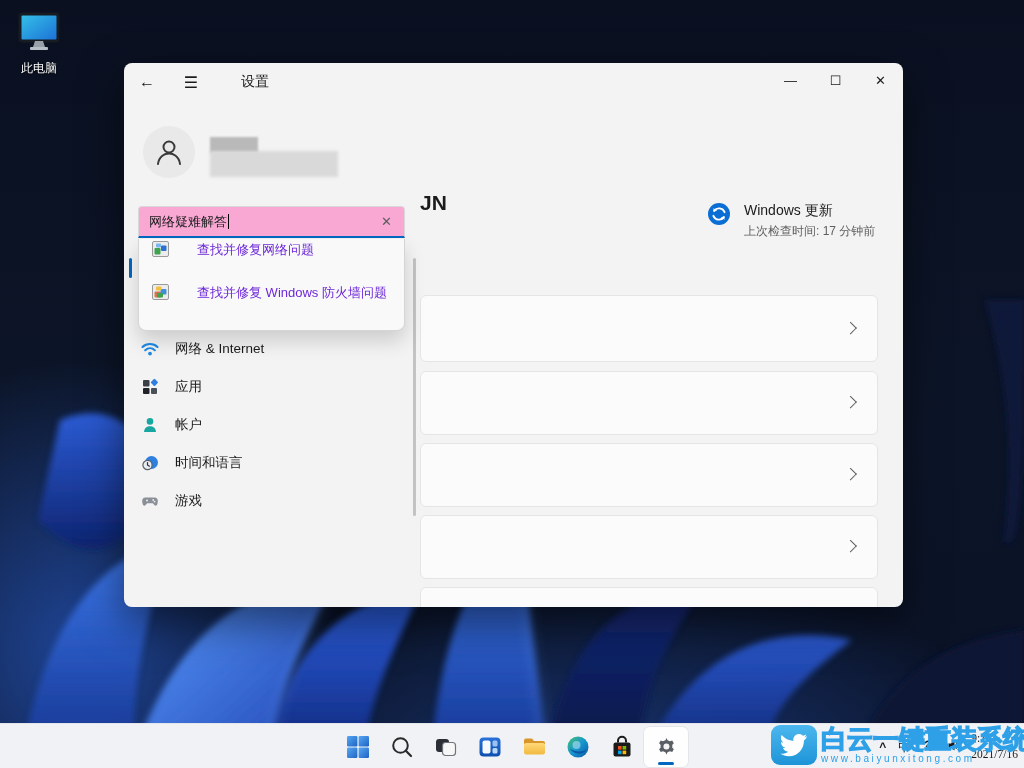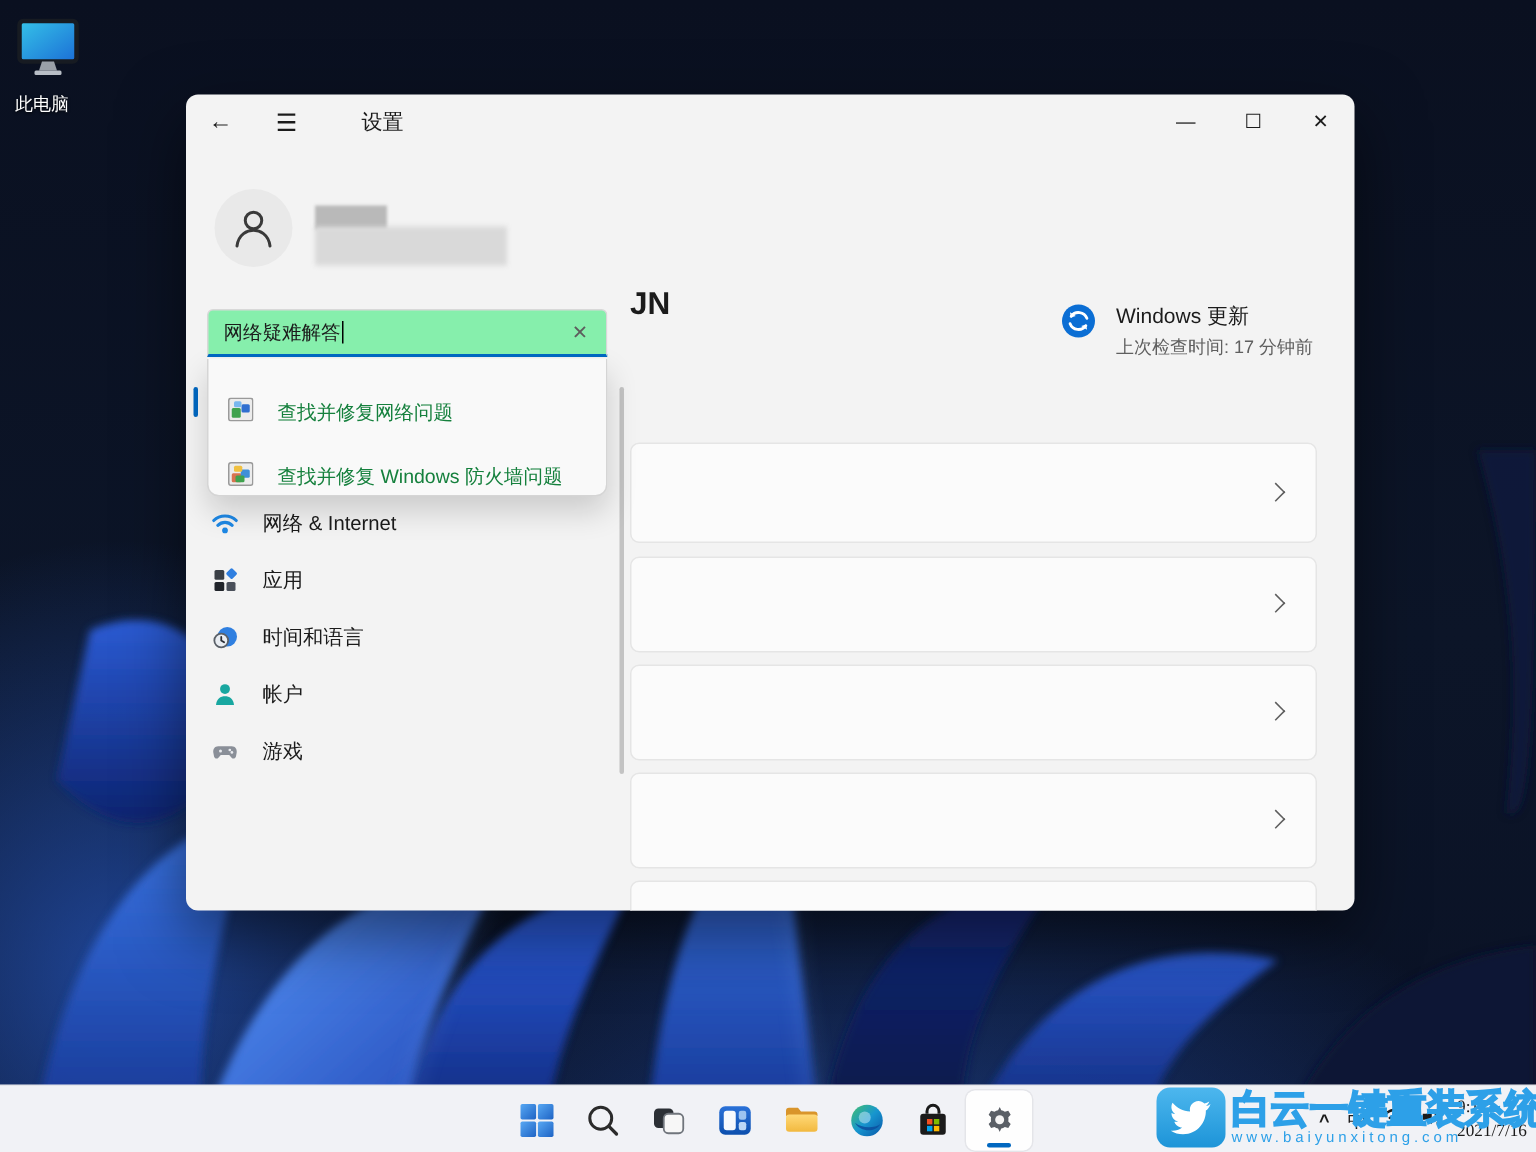--- a/index.html
+++ b/index.html
@@ -1,21 +1,21 @@
 <!DOCTYPE html>
 <html><head>
 <meta charset="utf-8">
 <style>
   * { margin:0; padding:0; box-sizing:border-box; }
   html,body { width:1024px; height:768px; overflow:hidden; }
   body { font-family:"Liberation Sans", sans-serif; position:relative; background:#0b1222; }
 
   
   .wallpaper { position:absolute; inset:0; }
-  .desktop-icon { position:absolute; left:10px; top:12px; width:58px; z-index:2; }
+  .desktop-icon { position:absolute; left:10px; top:12px; width:58px; text-align:center; z-index:2; }
   .desktop-icon .label { color:#fff; font-size:12px; margin-top:4px; text-shadow:0 1px 2px rgba(0,0,0,.9); }
 
   
   .win { position:absolute; left:124px; top:63px; width:779px; height:544px;
          background:#f3f3f3; border-radius:8px; overflow:hidden; z-index:5;
          box-shadow:0 16px 44px rgba(0,0,0,.5); }
   .titlebar { position:absolute; left:0; top:0; width:100%; height:36px; }
   .tb-left { position:absolute; left:10px; top:8px; display:flex; align-items:center; gap:18px; }
   .tb-btn { width:26px; height:22px; display:flex; align-items:center; justify-content:center;
             font-size:16px; color:#1b1b1b; border-radius:4px; cursor:default; }
@@ -24,31 +24,31 @@
   .cap-btn { width:45px; height:34px; display:flex; align-items:center; justify-content:center;
              font-size:13px; color:#1b1b1b; }
 
   
   .avatar { position:absolute; left:19px; top:63px; width:52px; height:52px; border-radius:50%;
             background:#e9e9e9; display:flex; align-items:center; justify-content:center; }
   .blur-name-1 { position:absolute; left:86px; top:74px; width:48px; height:16px; background:#b9b9b9; filter:blur(1.2px); }
   .blur-name-2 { position:absolute; left:86px; top:88px; width:128px; height:26px; background:#d9d9d9; filter:blur(1.6px); }
 
   
-  .searchbox { position:absolute; left:14px; top:143px; width:267px; height:32px; background:#86efac;
+  .searchbox { position:absolute; left:14px; top:143px; width:267px; height:32px; background:#f9a8d4;
                border:1px solid #d8d8d8; border-bottom:2px solid #0067c0; border-radius:4px 4px 0 0;
                display:flex; align-items:center; padding:0 8px 0 10px; z-index:30; }
   .searchbox .txt { font-size:13px; color:#1b1b1b; flex:1; white-space:nowrap; }
   .caret { display:inline-block; width:1px; height:15px; background:#000; vertical-align:-3px; margin-left:1px; }
   .clear-x { color:#5d5d5d; font-size:13px; padding:2px 4px; }
 
   .dropdown { position:absolute; left:14px; top:176px; width:267px; height:92px; background:#f9f9f9;
               border:1px solid #d5d5d5; border-top:none; border-radius:0 0 8px 8px; z-index:29;
               box-shadow:0 10px 20px rgba(0,0,0,.16); padding-top:2px; }
-  .dd-item { height:43px; display:flex; align-items:flex-end; gap:16px; padding-left:13px; font-size:13px; color:#15803d; }
+  .dd-item { height:43px; display:flex; align-items:flex-start; gap:28px; padding-left:13px; font-size:13px; color:#6d28d9; }
 
   
   .sel-pill { position:absolute; left:5px; top:195px; width:3px; height:20px; background:#0067c0; border-radius:2px; }
   .side-list { position:absolute; left:0; top:266px; width:290px; }
   .side-item { height:36px; margin:2px 8px 2px 5px; display:flex; align-items:center; gap:16px;
                padding-left:12px; border-radius:5px; font-size:13.5px; color:#1b1b1b; }
   .side-icon { width:18px; height:18px; display:flex; align-items:center; justify-content:center; }
   .side-scrollbar { position:absolute; left:289px; top:195px; width:3px; height:258px; background:#9a9a9a;
                     opacity:.55; border-radius:2px; }
 
@@ -242,36 +242,36 @@
           <rect x="10" y="10" width="6" height="6" rx="1" fill="#4a505a"></rect>
           <rect x="10.6" y="1.6" width="5.6" height="5.6" rx="1" fill="#2f7fe0" transform="rotate(45 13.4 4.4)"></rect>
         </svg>
       </span>
       <span>应用</span>
     </div>
 
     <div class="side-item">
       <span class="side-icon">
         <svg width="18" height="18" viewBox="0 0 18 18">
+          <circle cx="9" cy="5.4" r="3.3" fill="#18a7a0"></circle>
+          <path d="M 3,16 C 3.4,11.8 6,10.2 9,10.2 C 12,10.2 14.6,11.8 15,16 Z" fill="#18a7a0"></path>
+        </svg>
+      </span>
+      <span>帐户</span>
+    </div>
+
+    <div class="side-item">
+      <span class="side-icon">
+        <svg width="18" height="18" viewBox="0 0 18 18">
           <circle cx="10.5" cy="8.5" r="6.5" fill="#2f7fe0"></circle>
           <circle cx="6.5" cy="11" r="4.6" fill="#e9edf2" stroke="#5a6068" stroke-width="1.2"></circle>
           <path d="M 6.5,8.6 V 11 L 8.4,12.2" stroke="#2b2f36" stroke-width="1.2" fill="none" stroke-linecap="round"></path>
         </svg>
       </span>
       <span>时间和语言</span>
-    </div>
-
-    <div class="side-item">
-      <span class="side-icon">
-        <svg width="18" height="18" viewBox="0 0 18 18">
-          <circle cx="9" cy="5.4" r="3.3" fill="#18a7a0"></circle>
-          <path d="M 3,16 C 3.4,11.8 6,10.2 9,10.2 C 12,10.2 14.6,11.8 15,16 Z" fill="#18a7a0"></path>
-        </svg>
-      </span>
-      <span>帐户</span>
     </div>
 
     <div class="side-item">
       <span class="side-icon">
         <svg width="18" height="18" viewBox="0 0 18 18">
           <path d="M 4.5,5.5 h 9 c 2.4,0 3.6,2 3.3,4.2 l -.5,2.6 c -.3,1.4 -2,1.8 -2.9,.8 l -1.6,-1.8 h -5.6 l -1.6,1.8 c -.9,1 -2.6,.6 -2.9,-.8 L 1.2,9.7 C .9,7.5 2.1,5.5 4.5,5.5 Z" fill="#8a8f98"></path>
           <circle cx="6" cy="8.6" r="1" fill="#e8eaee"></circle>
             <circle cx="12.2" cy="8" r=".9" fill="#e8eaee"></circle>
           <circle cx="13.6" cy="9.6" r=".9" fill="#e8eaee"></circle>
         </svg>

